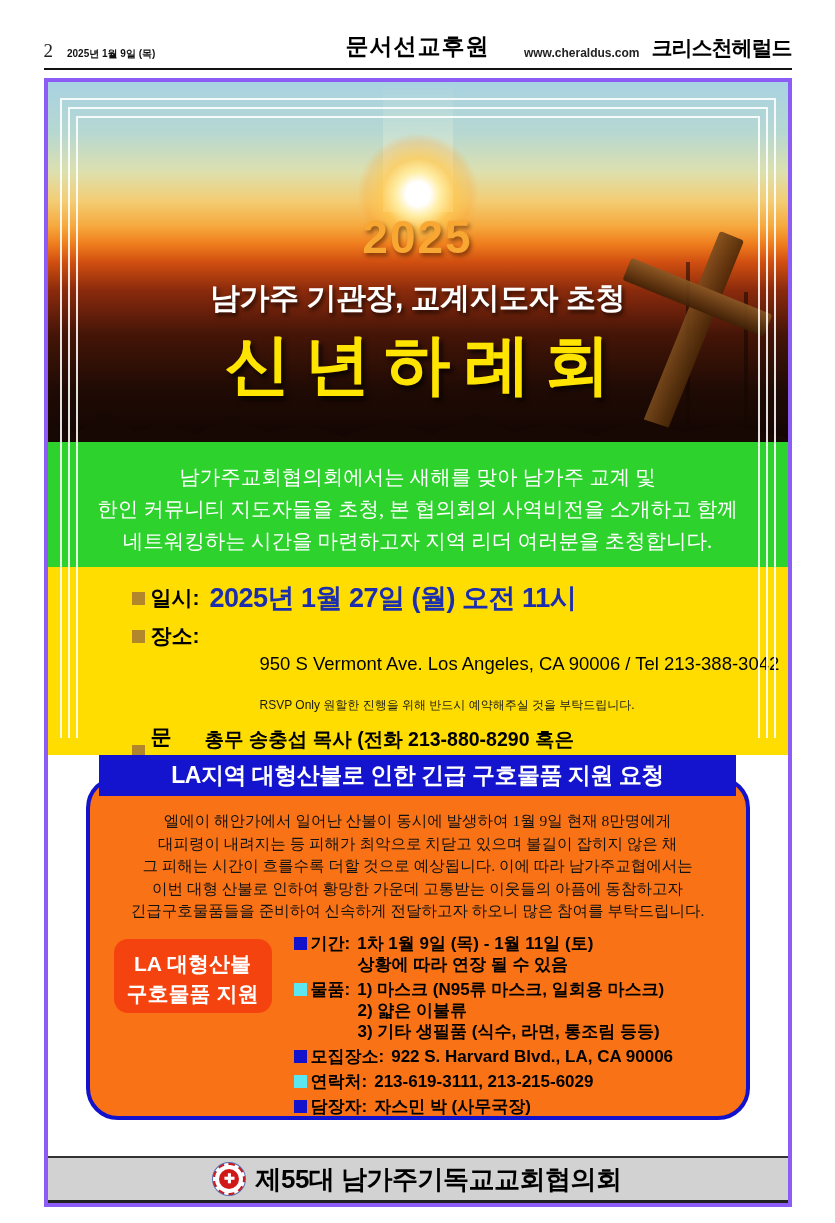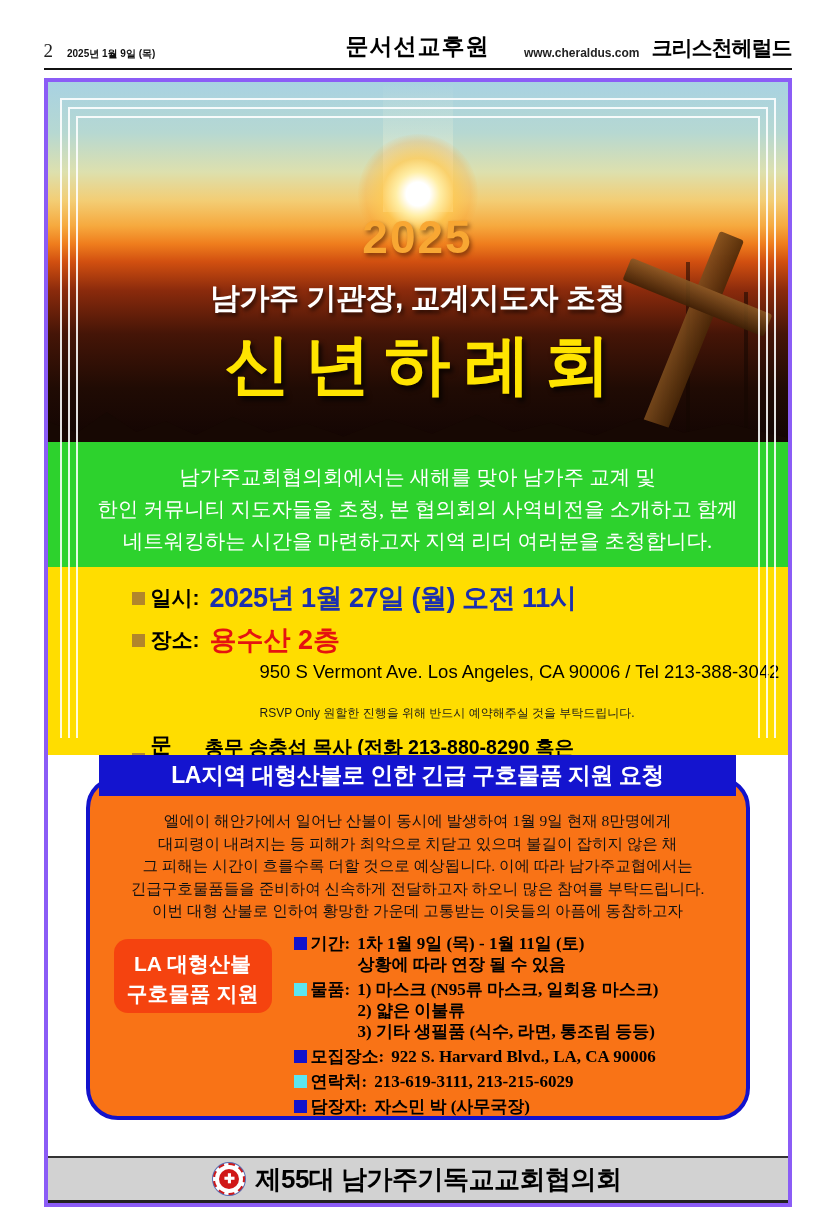--- a/index.html
+++ b/index.html
@@ -85,21 +85,21 @@
   .bluebar { position:relative; z-index:2; width:637px; height:41px; margin:17px auto 0;
     background:#1414cf; color:#fff; font-size:23px; font-weight:800; text-align:center; line-height:41px; letter-spacing:-0.5px; }
   .bluebox { position:relative; z-index:1; width:664px; height:344px; margin:-20px auto 0;
     background:#f97316; border:4px solid #1212cc; border-radius:32px; padding-top:30px; overflow:hidden; }
   .para { text-align:center; font-family:"Liberation Serif", serif; font-size:15.5px; color:#111; }
   .para p { line-height:22.5px; }
   .relief-row { display:flex; margin-top:10px; padding:0 16px 0 20px; }
   .badge { flex:none; width:158px; margin:6px 0 0 4px; padding:10px 0; background:#f5430f; border-radius:14px;
     text-align:center; color:#fff; font-weight:800; font-size:21px; line-height:1.45; height:74px; }
   .badge span { display:block; }
-  .items { margin-left:22px;font-family:Liberation Serif, serif; }
+  .items { margin-left:22px; }
   .item { margin-bottom:4px; }
   .iline { display:flex; align-items:center; line-height:21px; }
   .sq { width:13px; height:13px; margin-right:4px; flex:none; display:inline-block; }
   .sq.blue { background:#1212cc; }
   .sq.cyan { background:#5ce6f0; }
   .ilbl { font-size:17px; font-weight:700; color:#000; margin-right:7px; white-space:nowrap; }
   .ival { font-size:17px; font-weight:700; color:#000; white-space:nowrap; }
   .isub { margin-left:17px; padding-left:47px; font-size:17px; font-weight:700; color:#000; line-height:21px; }
 
   
@@ -155,21 +155,20 @@
 
       <div class="yellow">
         <div class="drow">
           <span class="sq-gold"></span>
           <span class="lbl-k">일시:</span>
           <span class="val-date">2025년 1월 27일 (월) 오전 11시</span>
         </div>
         <div class="drow drow2">
           <span class="sq-gold"></span>
           <span class="lbl-k">장소:</span>
-          <span class="val-venue">용수산 2층</span>
         </div>
         <div class="addr">950 S Vermont Ave. Los Angeles, CA 90006 / Tel 213-388-3042</div>
         <div class="rsvp">RSVP Only 원할한 진행을 위해 반드시 예약해주실 것을 부탁드립니다.</div>
         <div class="drow drow3">
           <span class="sq-gold"></span>
           <span class="lbl-k">문의:</span>
           <span class="val-contact">총무 송충섭 목사 (전화 213-880-8290 혹은 chunkung777@gmail.com)</span>
         </div>
       </div>
 
@@ -178,22 +177,22 @@
       <i class="frame f3"></i>
     </div>
 
     <div class="white-sec">
       <div class="bluebar">LA지역 대형산불로 인한 긴급 구호물품 지원 요청</div>
       <div class="bluebox">
         <div class="para">
           <p>엘에이 해안가에서 일어난 산불이 동시에 발생하여 1월 9일 현재 8만명에게</p>
           <p>대피령이 내려지는 등 피해가 최악으로 치닫고 있으며 불길이 잡히지 않은 채</p>
           <p>그 피해는 시간이 흐를수록 더할 것으로 예상됩니다. 이에 따라 남가주교협에서는</p>
+          <p>이번 대형 산불로 인하여 황망한 가운데 고통받는 이웃들의 아픔에 동참하고자</p>
           <p>긴급구호물품들을 준비하여 신속하게 전달하고자 하오니 많은 참여를 부탁드립니다.</p>
-          <p>이번 대형 산불로 인하여 황망한 가운데 고통받는 이웃들의 아픔에 동참하고자</p>
         </div>
         <div class="relief-row">
           <div class="badge">
             <span>LA 대형산불</span>
             <span>구호물품 지원</span>
           </div>
           <div class="items">
             <div class="item">
               <div class="iline">
                 <span class="sq blue"></span>

